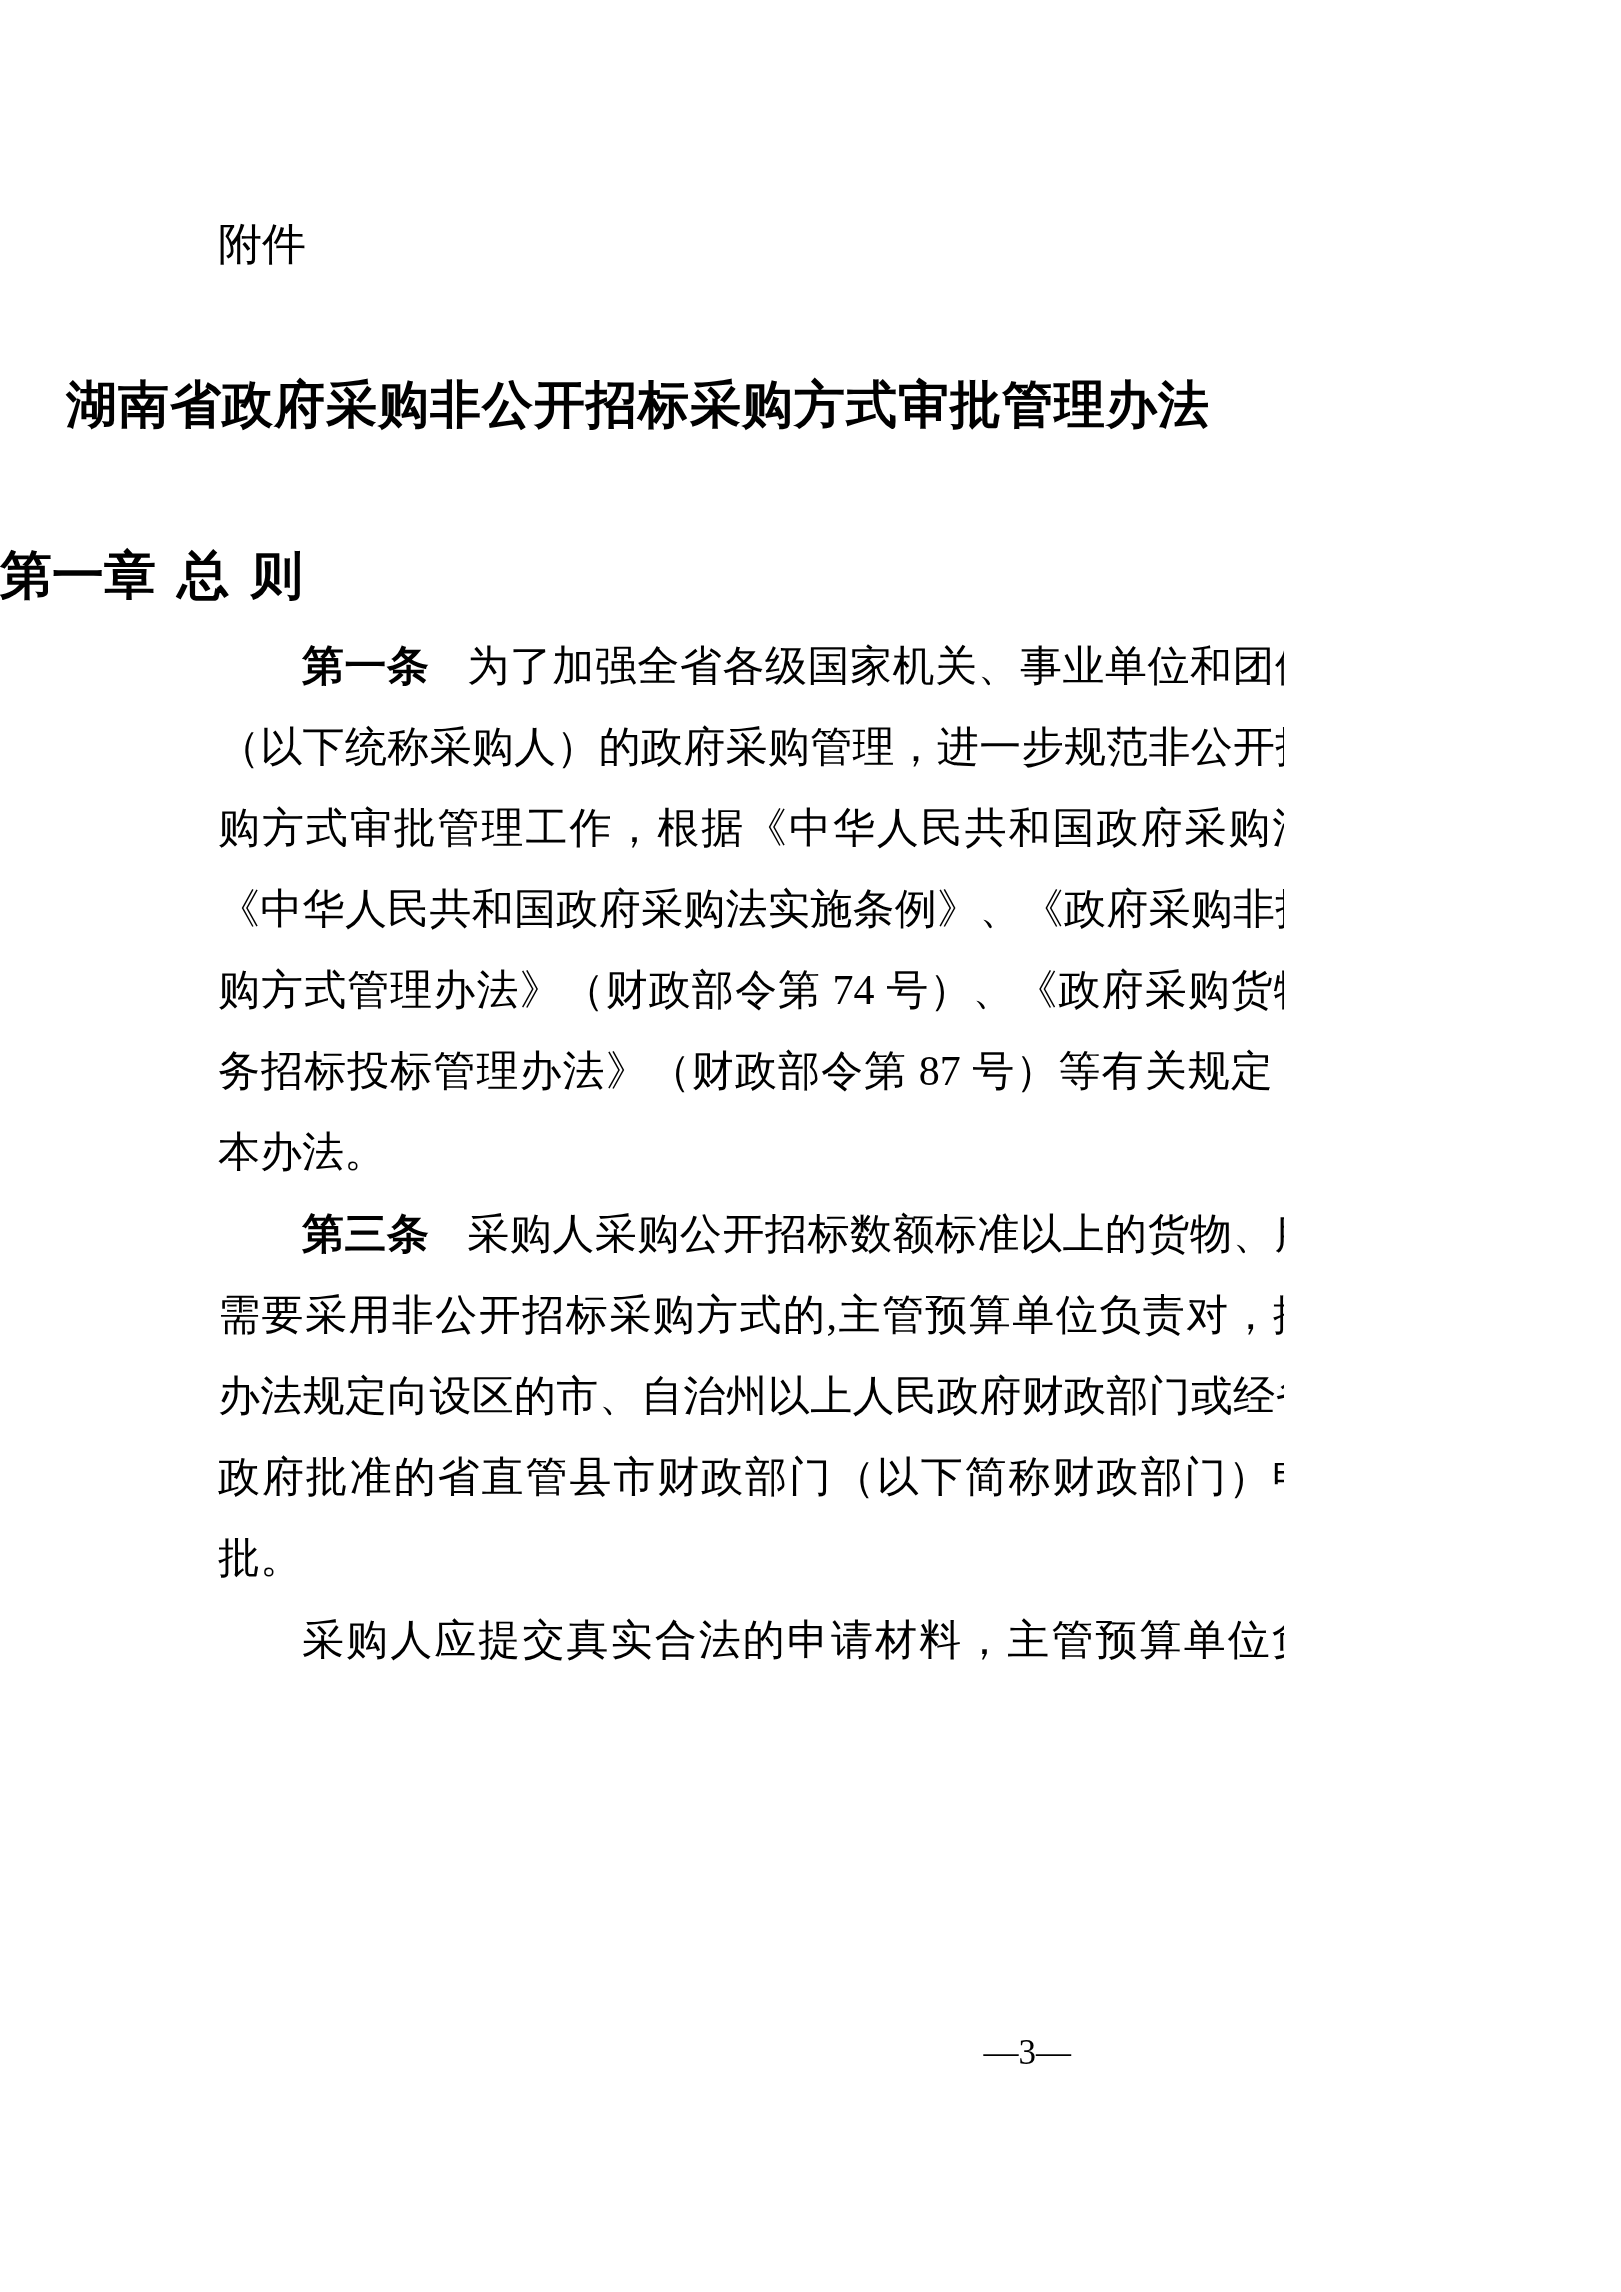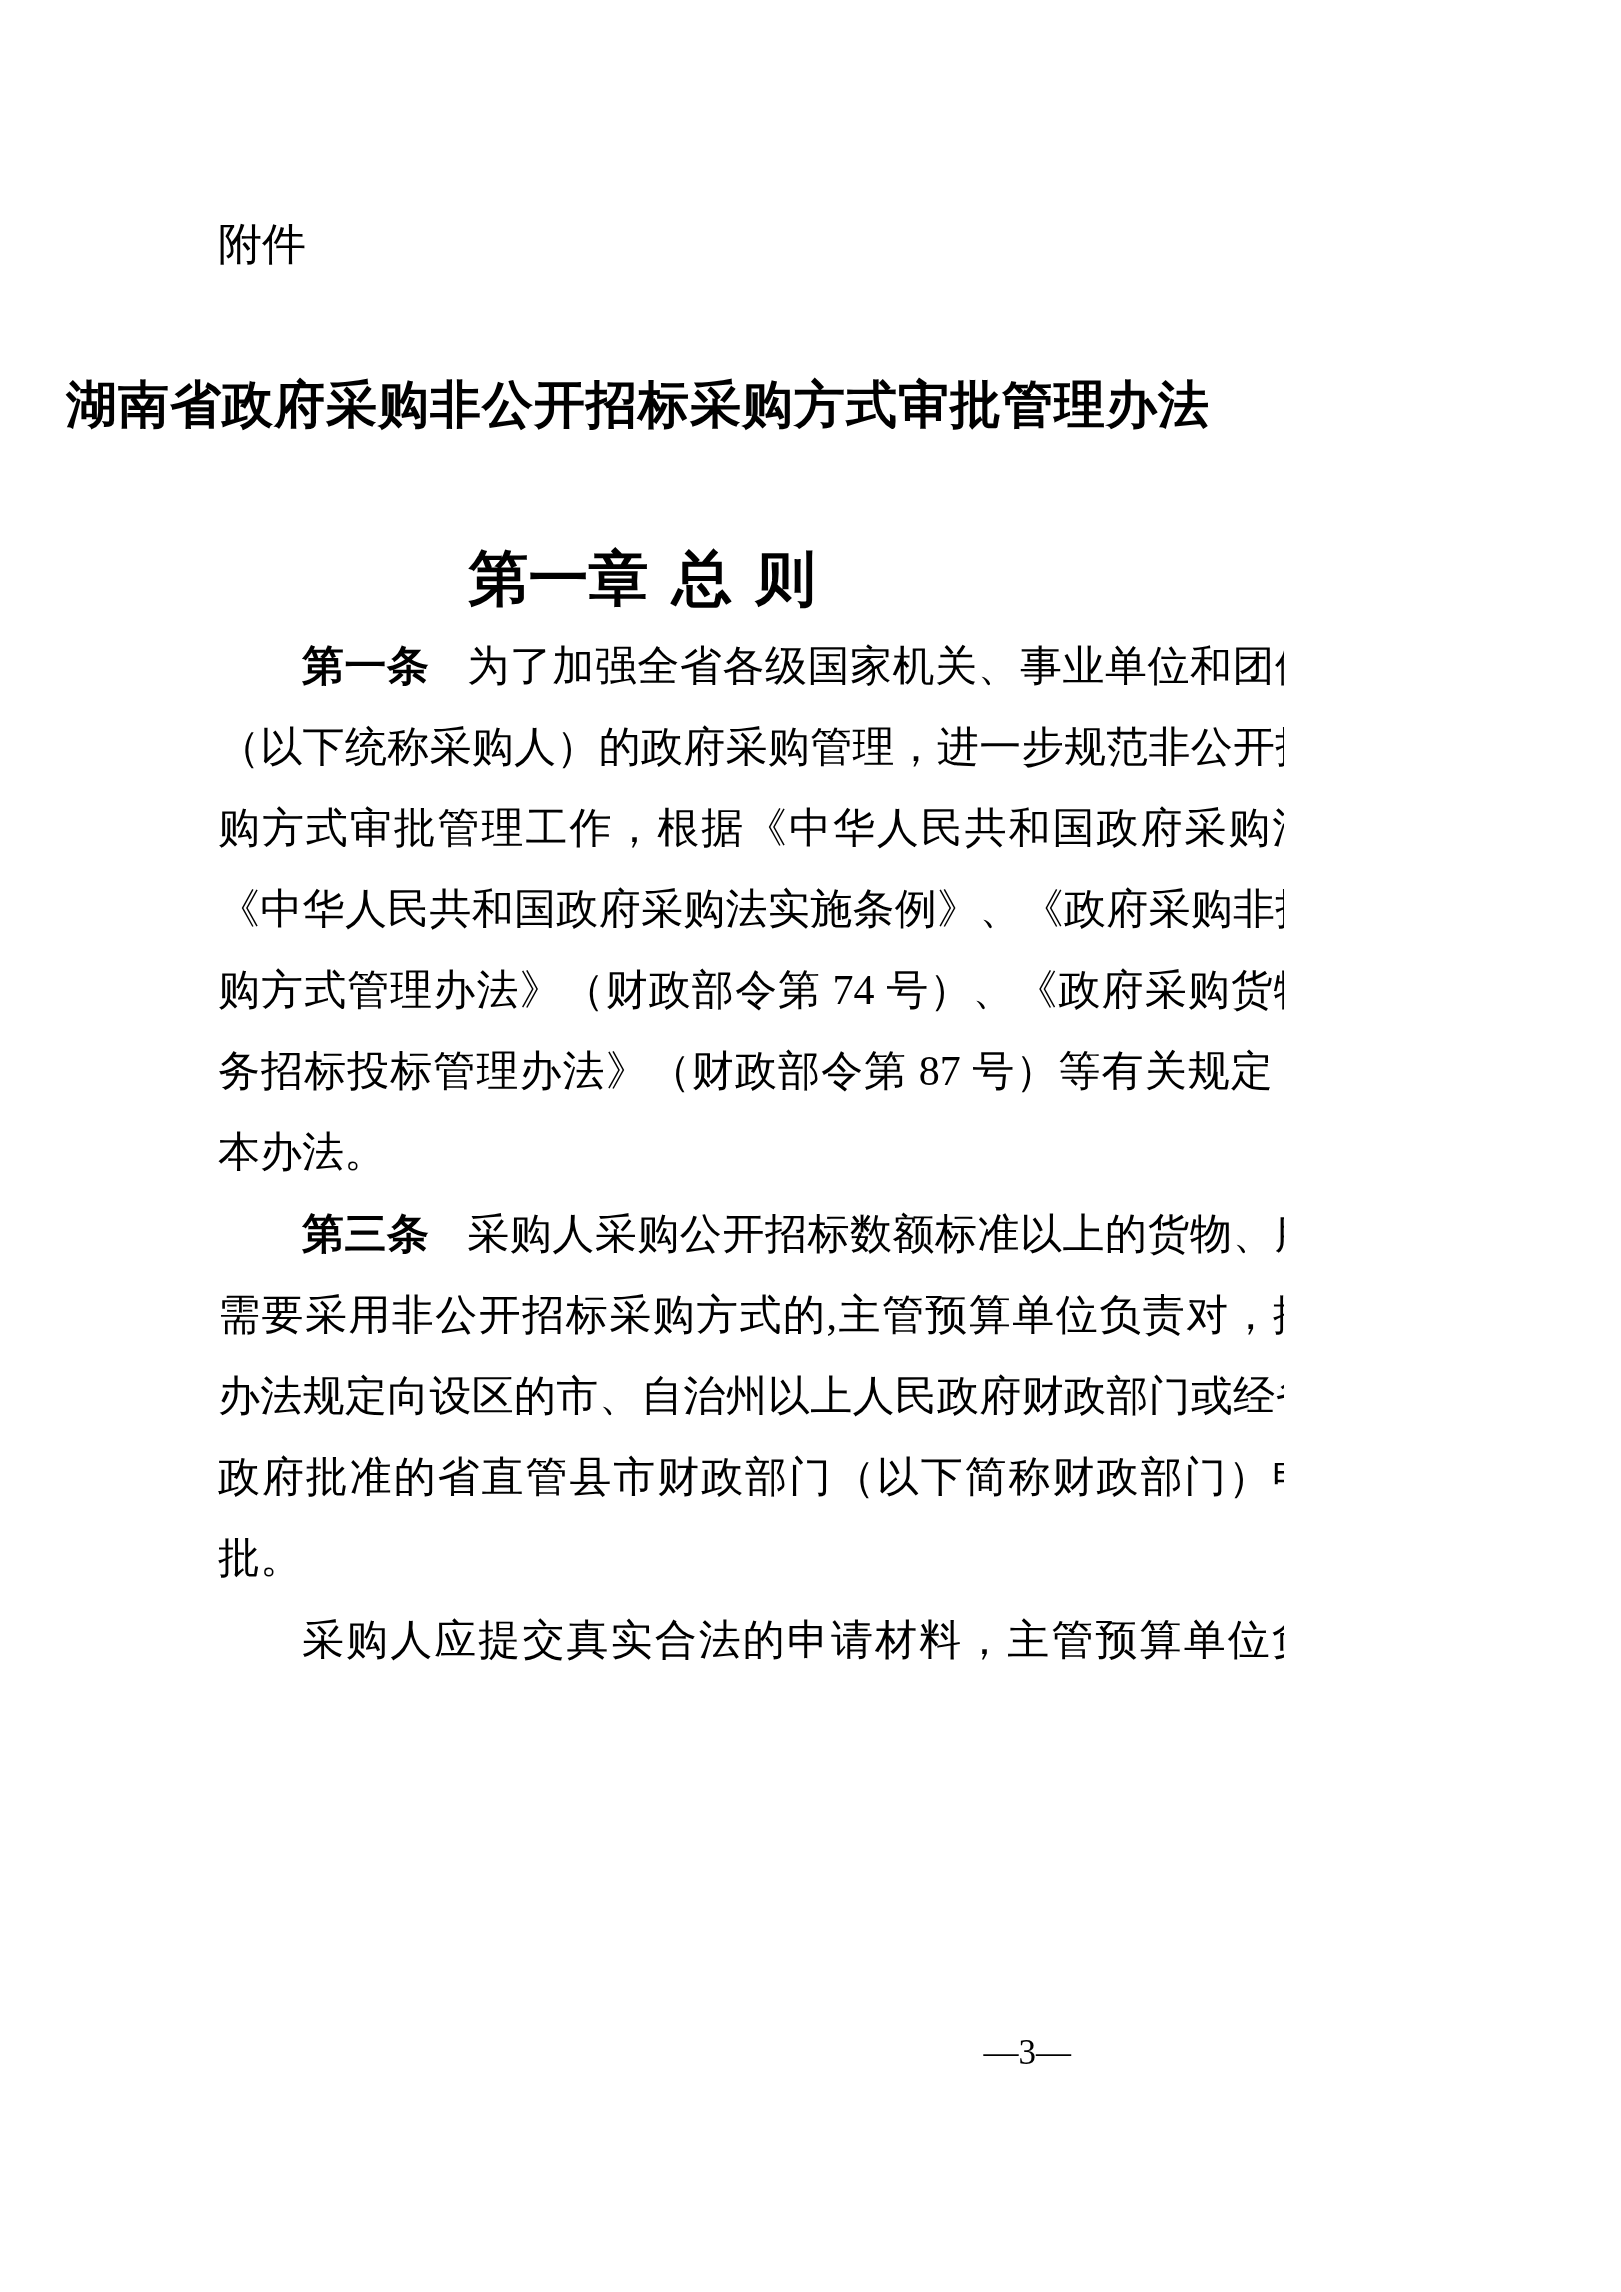--- a/index.html
+++ b/index.html
@@ -36,22 +36,22 @@
     font-weight: bold;
     font-family: "Liberation Sans", "DejaVu Sans", sans-serif;
     letter-spacing: 1px;
     color: #000;
   }
   .chapter-heading {
     position: absolute;
     left: 0;
     right: 0;
     top: 549px;
-    text-align: center;
-    font-size: 60px;
+    text-align: left;
+    font-size: 52px;
     line-height: 1;
     font-weight: bold;
     font-family: "Liberation Sans", "DejaVu Sans", sans-serif;
     word-spacing: 6.9px;
     color: #000;
   }
   .content {
     position: absolute;
     left: 218px;
     top: 625px;

